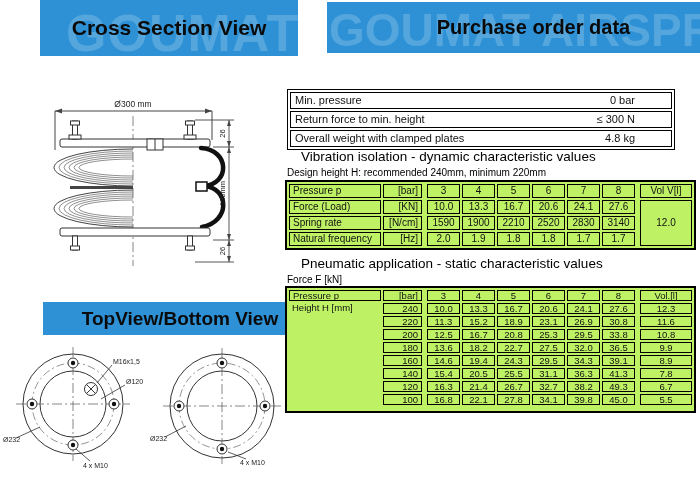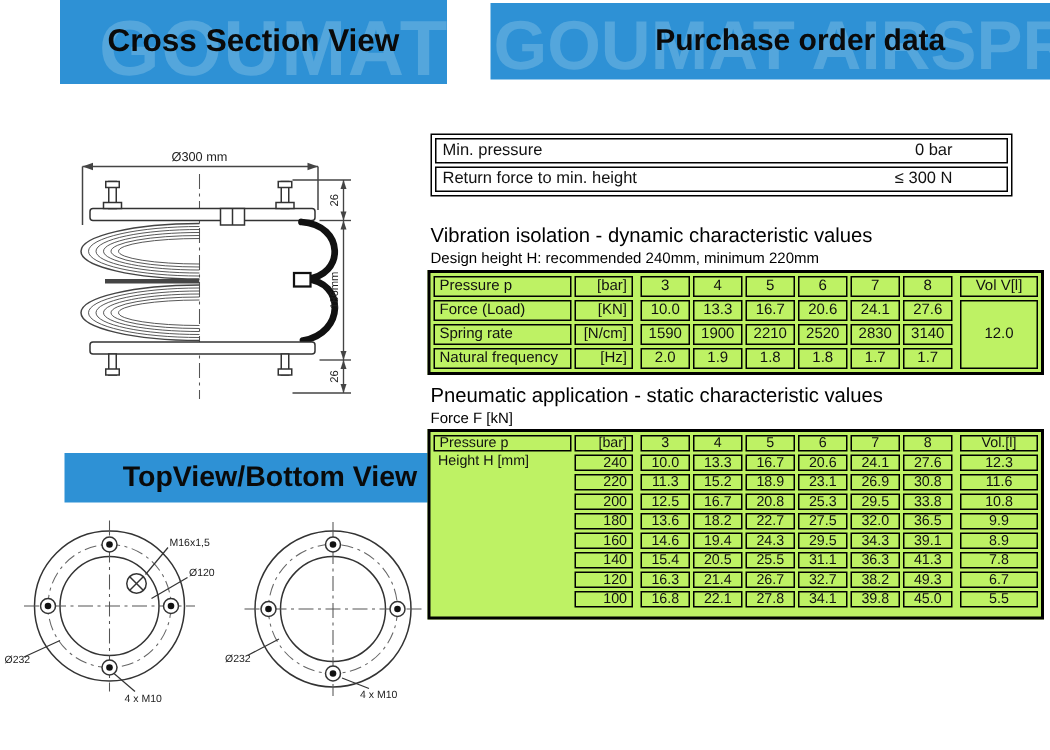--- a/index.html
+++ b/index.html
@@ -17,21 +17,21 @@
   .watermark{position:absolute;z-index:1;font-weight:bold;color:#54A6DC;white-space:nowrap;pointer-events:none;}
   .wm-left{left:26px;top:3px;font-size:52px;letter-spacing:1px;}
   .wm-right{left:2px;top:1px;font-size:46px;}
   
   .order-table{position:absolute;left:287px;top:89px;width:386px;border:1px solid #000;background:#fff;}
   .order-row{border:1px solid #000;margin:2px;height:15px;display:flex;align-items:center;
              justify-content:space-between;font-size:11px;line-height:15px;}
   .order-row .lbl{padding-left:4px;}
   .order-row .val{padding-right:36px;}
   
-  .sec-title{position:absolute;left:287px;font-size:13.5px;color:#000;}
+  .sec-title{position:absolute;left:301px;font-size:13.5px;color:#000;}
   .sec-sub{position:absolute;left:287px;font-size:10px;color:#000;}
   
   .frame{position:absolute;left:285px;border:2px solid #000;background:#bef264;display:inline-block;}
   .frame table{border-collapse:separate;border-spacing:2px;}
   .frame td{border:1px solid #000;text-align:center;font-size:9.5px;padding:0 1px;
             height:9px;line-height:9px;white-space:nowrap;}
   #vib-frame td{height:12px;line-height:12px;font-size:10px;}
   .frame td.lbl{text-align:left;padding-left:3px;}
   .frame td.unit{text-align:right;padding-right:3px;}
   .frame td.nob{border:none;vertical-align:top;text-align:left;padding-left:3px;}
@@ -60,20 +60,24 @@
 
   <div class="order-table" id="order-table">
       <div class="order-row">
         <span class="lbl">Min. pressure</span>
         <span class="val">0 bar</span>
       </div>
       <div class="order-row">
         <span class="lbl">Return force to min. height</span>
         <span class="val">≤ 300 N</span>
       </div>
+      <div class="order-row">
+        <span class="lbl">Overall weight with clamped plates</span>
+        <span class="val">4.8 kg</span>
+      </div>
     </div>
 
   <div class="sec-title" style="top:149px;">Vibration isolation - dynamic characteristic values</div>
   <div class="sec-sub" style="top:167px;">Design height H: recommended 240mm, minimum 220mm</div>
   <div class="frame" id="vib-frame" style="top:180px;">
     <table id="vib-table">
         <tbody>
           <tr>
             <td class="lbl" style="width: 86px;">Pressure p</td>
             <td class="unit" style="width: 33px;">[bar]</td>

